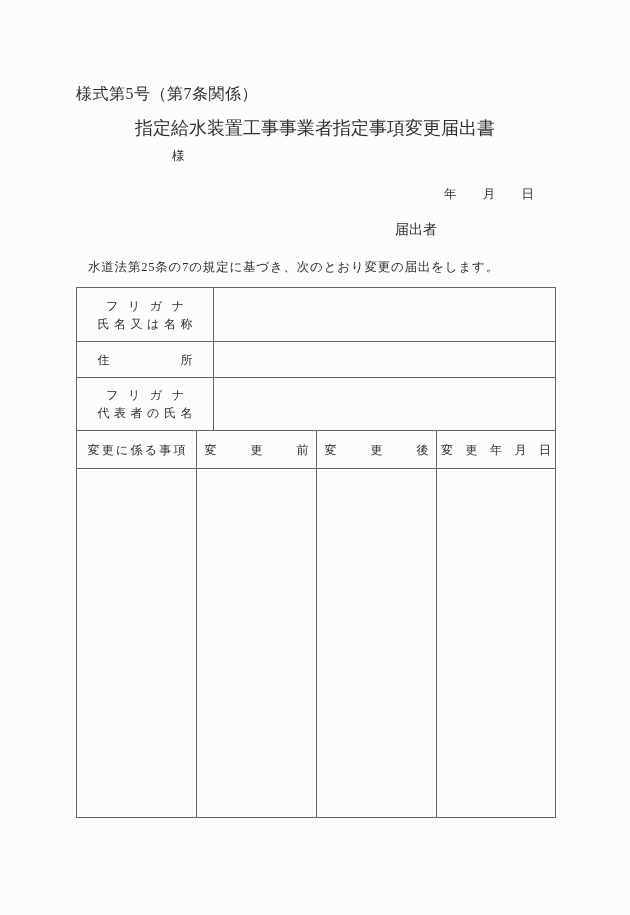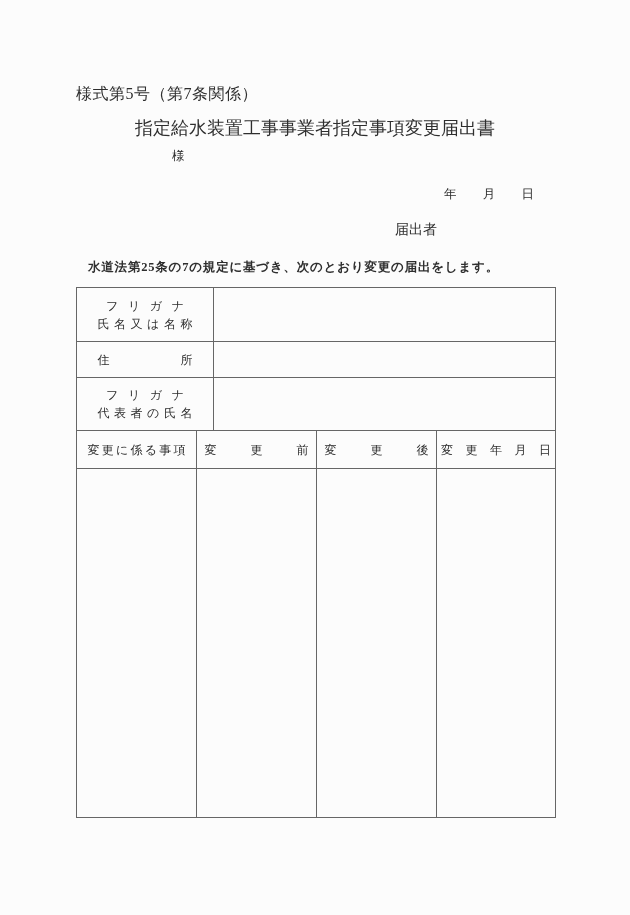--- a/index.html
+++ b/index.html
@@ -45,21 +45,20 @@
   .declarant {
     left: 395px; top: 221px;
     font-size: 14px;
     white-space: nowrap;
   }
   .intro {
     left: 88px; top: 259px;
     font-size: 12.5px;
     letter-spacing: 0.8px;
     white-space: nowrap;
-    font-weight: bold;
   }
 
   
   .form-table {
     left: 76px; top: 287px;
     width: 480px; height: 531px;
     border: 1px solid #666;
     box-sizing: border-box;
     display: flex;
     flex-direction: column;

